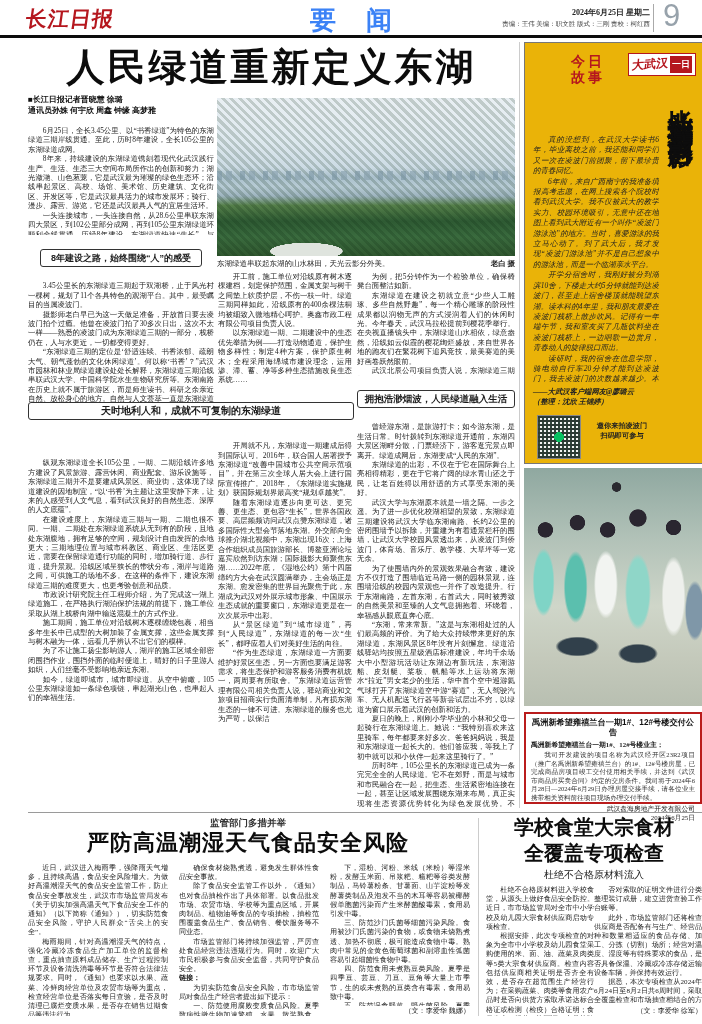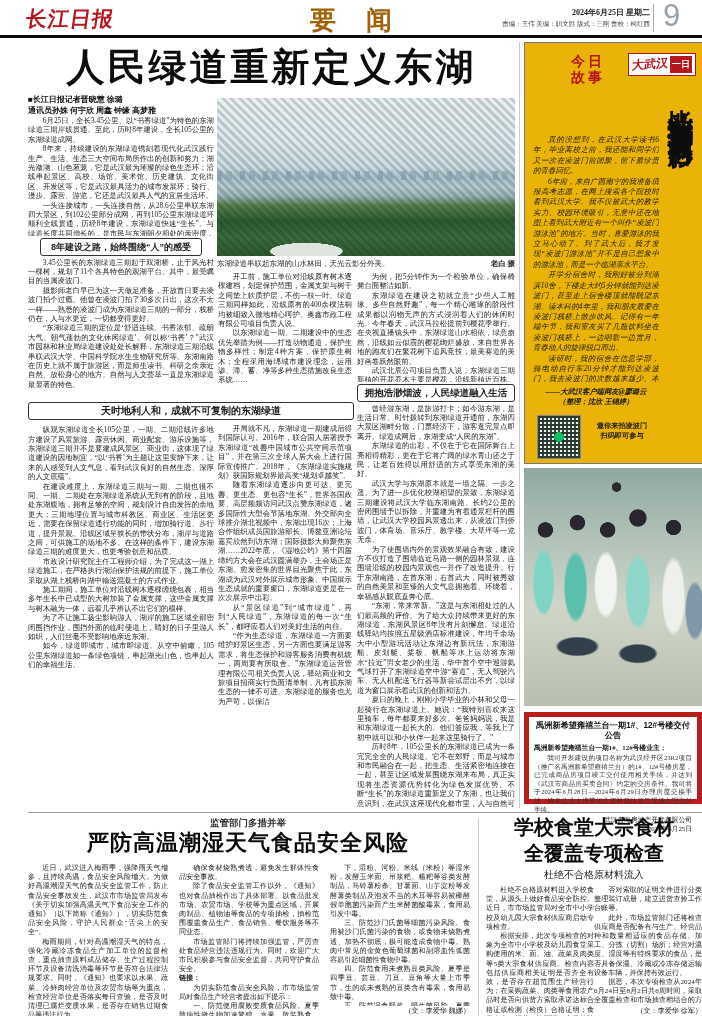--- a/index.html
+++ b/index.html
@@ -3,31 +3,31 @@
 <meta charset="utf-8">
 <style>
   html,body{margin:0;padding:0;background:#e9e9e9;}
   .page{position:relative;width:702px;height:1024px;background:#fff;margin:0 auto;overflow:hidden;
         font-family:"Liberation Serif",serif;color:#1a1a1a;}
   .abs{position:absolute;}
   
   .mast-logo{left:26px;top:5px;font-size:21px;font-weight:bold;color:#b5171e;
              font-family:"DejaVu Serif",serif;transform:skewX(-8deg);letter-spacing:1px;}
   .mast-section{left:0;top:3px;width:702px;text-align:center;font-size:26px;font-weight:900;
-                color:#a16207;font-family:"Liberation Sans",sans-serif;letter-spacing:30px;text-indent:30px;}
+                color:#3b82f6;font-family:"Liberation Sans",sans-serif;letter-spacing:30px;text-indent:30px;}
   .mast-right{right:52px;top:7px;text-align:right;line-height:1.5;}
   .mast-date{font-size:8px;color:#222;font-weight:bold;}
   .mast-credits{font-size:6.5px;color:#444;}
   .mast-div{left:653px;top:4px;width:1px;height:28px;background:#aaa;}
   .mast-page{left:663px;top:-2px;font-size:31px;color:#97a2ab;font-family:"Liberation Sans",sans-serif;}
   .mast-rule{left:0;top:35px;width:702px;height:3px;background:#0c0c0c;}
   
   .headline{left:28px;top:42px;width:487px;text-align:center;font-size:38px;font-weight:900;
             letter-spacing:3px;color:#0c0c0c;font-family:"Liberation Sans",sans-serif;}
-  .col{display:flex;flex-direction:column;}
+  .col{display:flex;flex-direction:column;gap:12px;}
   .colA{left:28px;top:94px;width:186px;height:714px;}
   .colB{left:218px;top:272px;width:134px;height:536px;}
   .colC{left:357px;top:272px;width:158px;height:536px;}
   .byline{height:22px;font-size:8px;font-weight:bold;line-height:11px;color:#111;overflow:hidden;}
   .flow{overflow:hidden;}
   .flow p{margin:0;text-indent:2em;text-align:justify;font-size:7.4px;line-height:9.4px;color:#1c1c1c;}
   .fA1{height:120px;} .fA2{height:146px;} .fA3{height:384px;}
   .fB1{height:130px;} .fB2{height:384px;}
   .fC1{height:110px;} .fC2{height:406px;}
   .spacerB{height:22px;}
@@ -61,21 +61,21 @@
   .sb-logo-script{color:#b5171e;font-weight:bold;font-size:12px;font-family:"DejaVu Serif",serif;
                   transform:skewX(-10deg) rotate(-4deg);}
   .sb-logo-day{background:#b5171e;color:#fff;font-size:9px;font-weight:bold;padding:2px 2px;
                font-family:"Liberation Sans",sans-serif;}
   .sb-vhead{position:absolute;right:4px;top:46px;height:366px;writing-mode:vertical-rl;
             font-size:26px;font-weight:900;letter-spacing:3px;color:#0d0d0d;
             font-family:"Liberation Sans",sans-serif;line-height:34px;}
   .sb-body{position:absolute;left:8px;top:92px;width:126px;height:250px;overflow:hidden;}
   .sb-body p{margin:0;text-indent:2em;text-align:justify;font-size:7.5px;line-height:10.4px;
              font-style:italic;color:#222;}
-  .sb-attr{position:absolute;left:8px;top:344px;width:126px;text-align:center;font-size:7.3px;
+  .sb-attr{position:absolute;left:8px;top:344px;width:126px;text-align:left;font-size:7.3px;
            line-height:10px;font-weight:bold;font-style:italic;color:#222;}
   .qr{position:absolute;left:12px;top:372px;width:42px;height:42px;border:1px solid #888;
       background:
         radial-gradient(circle 8px at 50% 50%, #07c160 60%, rgba(0,0,0,0) 61%),
         repeating-linear-gradient(0deg,#2c3a33 0 2px,rgba(0,0,0,0) 2px 4px),
         repeating-linear-gradient(90deg,#31473c 0 2px,#f2f4f2 2px 4px);}
   .qr-caption{position:absolute;left:60px;top:378px;width:74px;text-align:center;font-size:7.2px;
               line-height:10px;font-weight:bold;color:#222;}
   
   .grad-photo{left:524px;top:468px;width:178px;height:238px;
@@ -89,21 +89,21 @@
       radial-gradient(ellipse 11px 34px at 11% 48%, #7fd4c6 85%, rgba(0,0,0,0)),
       radial-gradient(ellipse 12px 36px at 29% 50%, #5bbfae 85%, rgba(0,0,0,0)),
       radial-gradient(ellipse 12px 34px at 46% 49%, #f2f4f1 85%, rgba(0,0,0,0)),
       radial-gradient(ellipse 13px 38px at 64% 52%, #8fd6c8 85%, rgba(0,0,0,0)),
       radial-gradient(ellipse 12px 40px at 84% 54%, #eef0ec 85%, rgba(0,0,0,0)),
       radial-gradient(ellipse 10px 30px at 96% 60%, #7f97a8 85%, rgba(0,0,0,0)),
       radial-gradient(ellipse 22px 10px at 30% 75%, #31404b 85%, rgba(0,0,0,0)),
       radial-gradient(ellipse 20px 10px at 64% 78%, #31404b 85%, rgba(0,0,0,0)),
       linear-gradient(180deg,#8fa8a0 0%,#b2c2b8 30%,#cfd6c9 58%,#c4c9bb 80%,#b8bfb1 100%);}
   
-  .ad-box{left:524px;top:712px;width:178px;height:92px;border:5px solid #b91c1c;padding:4px 5px;
+  .ad-box{left:524px;top:712px;width:178px;height:92px;border:2px solid #b91c1c;padding:4px 5px;
           box-sizing:border-box;}
   .ad-title{font-size:8.2px;font-weight:900;text-align:center;line-height:10px;color:#111;
             font-family:"Liberation Sans",sans-serif;}
   .ad-salutation{font-size:6.8px;font-weight:bold;margin-top:2px;color:#222;}
   .ad-body{font-size:6.6px;line-height:8.6px;text-align:justify;text-indent:2em;color:#333;margin:1px 0 0;}
   .ad-sign{font-size:6.8px;text-align:right;color:#222;line-height:9px;margin-top:1px;}
   
   .food-kicker{left:28px;top:817px;width:440px;text-align:center;font-size:9.5px;font-weight:bold;
                color:#333;font-family:"Liberation Sans",sans-serif;}
   .food-headline{left:28px;top:828px;width:440px;text-align:center;font-size:22px;font-weight:900;

